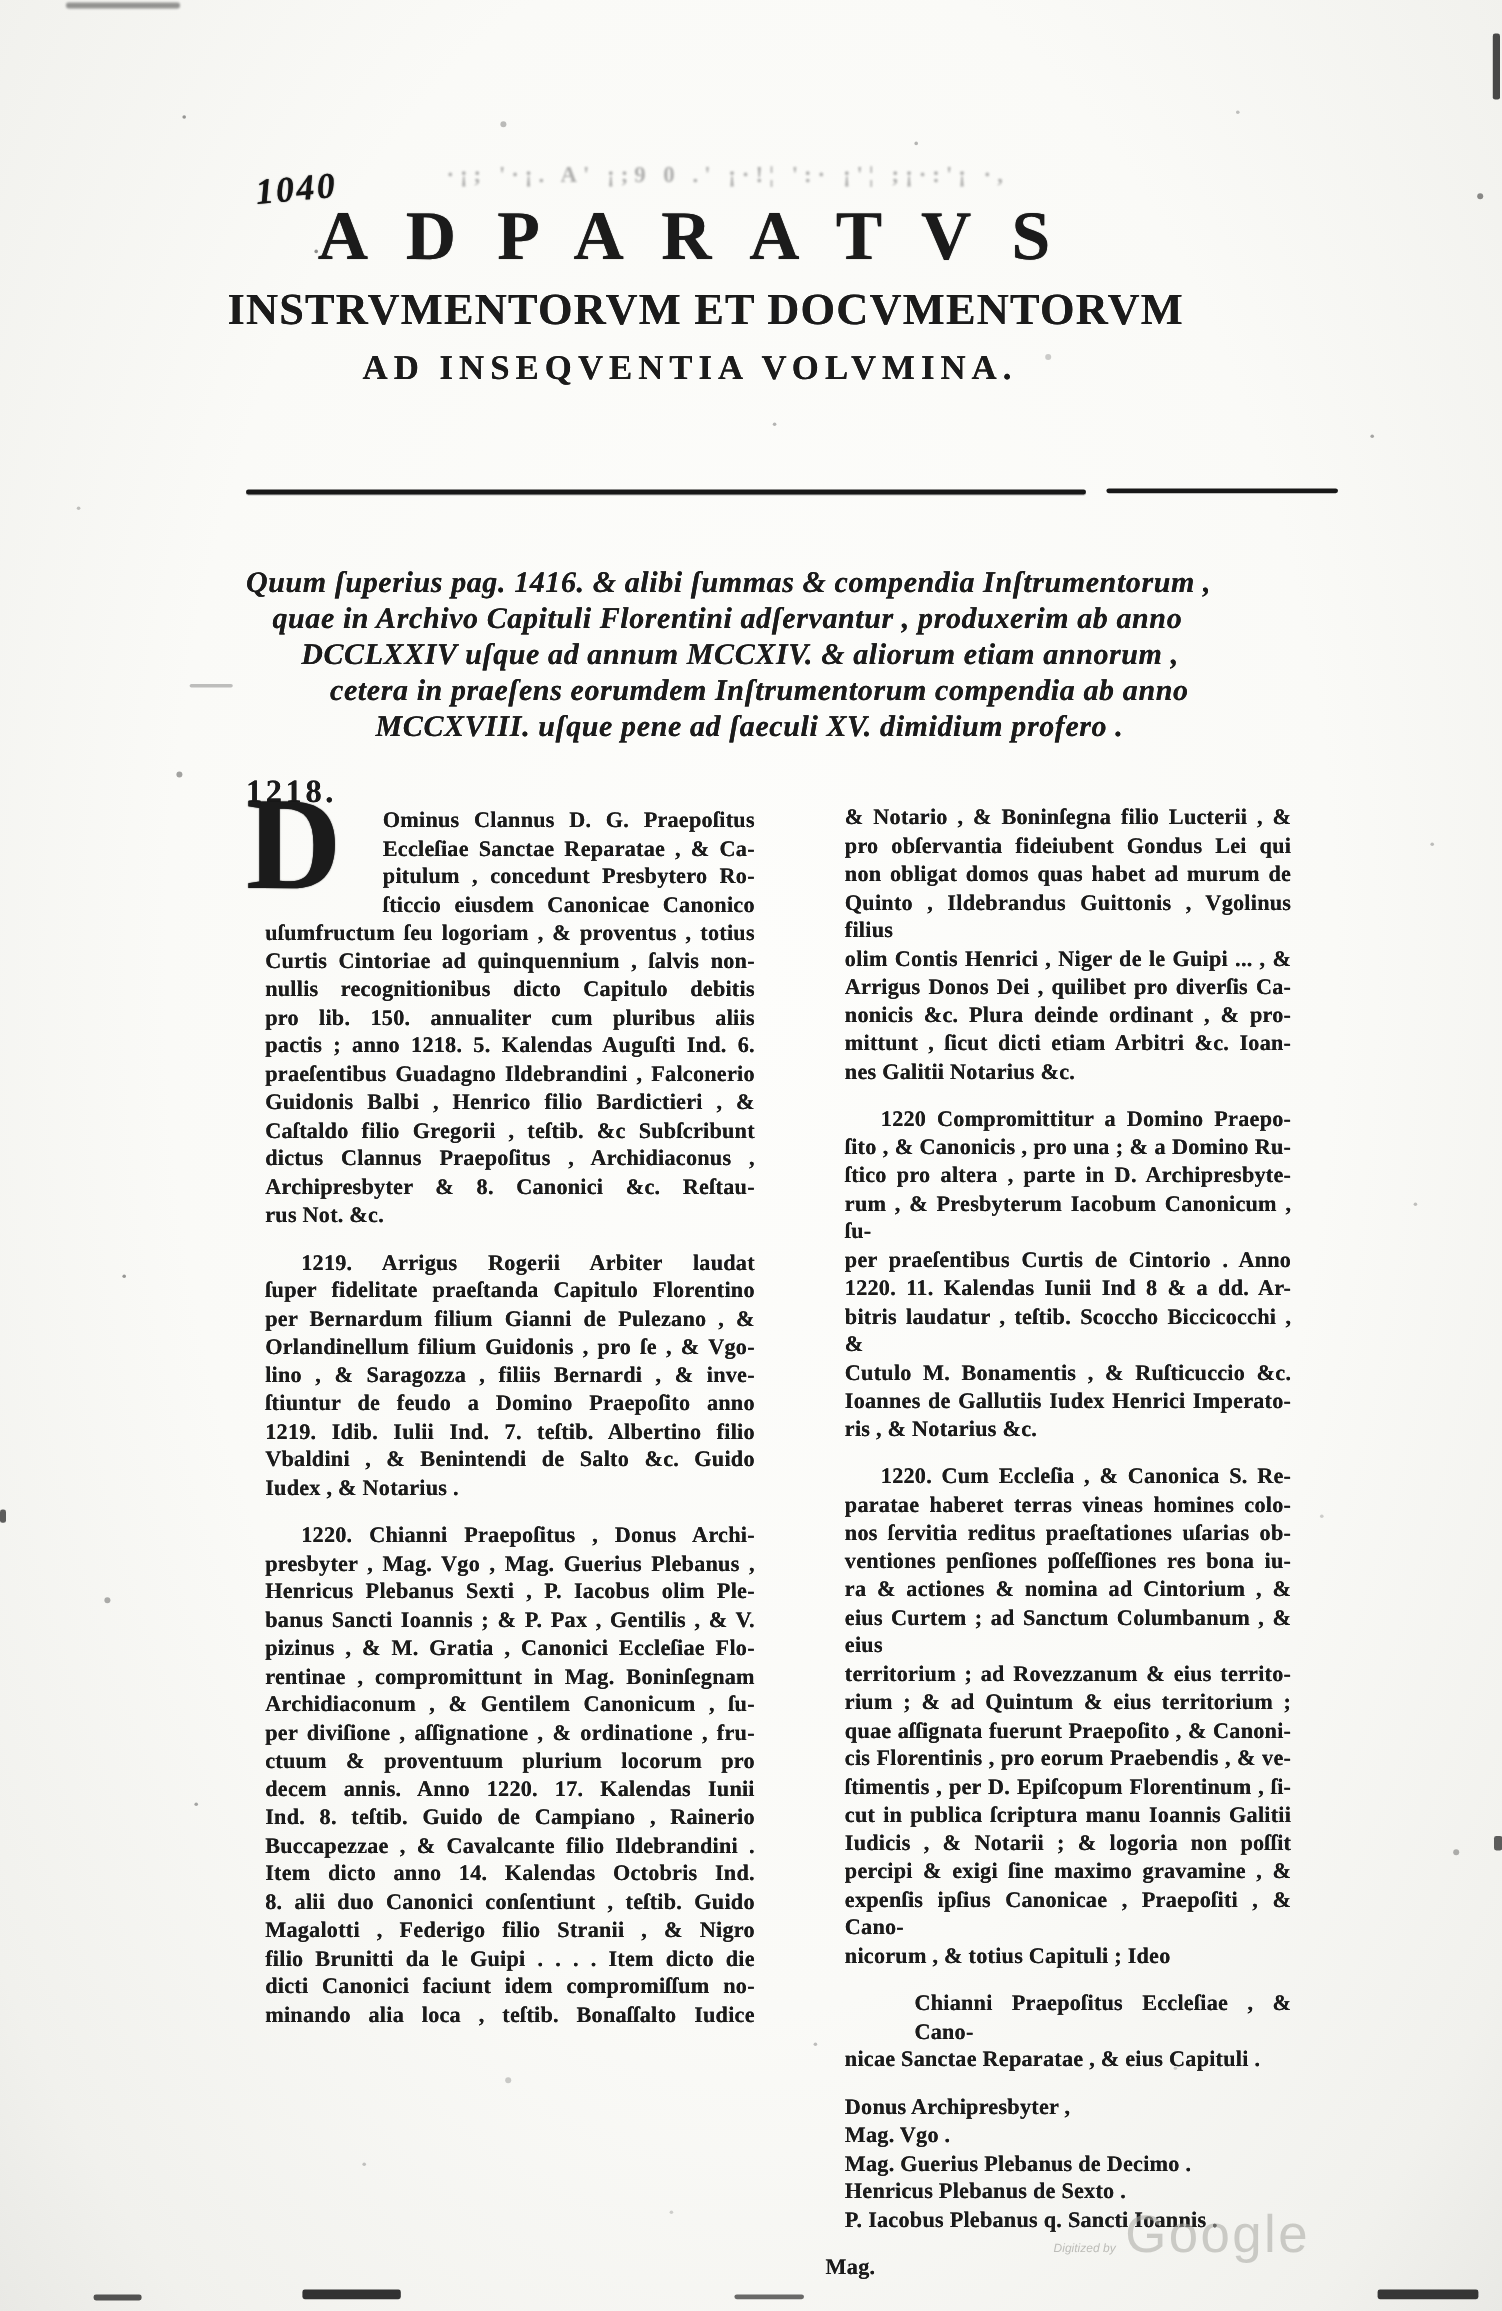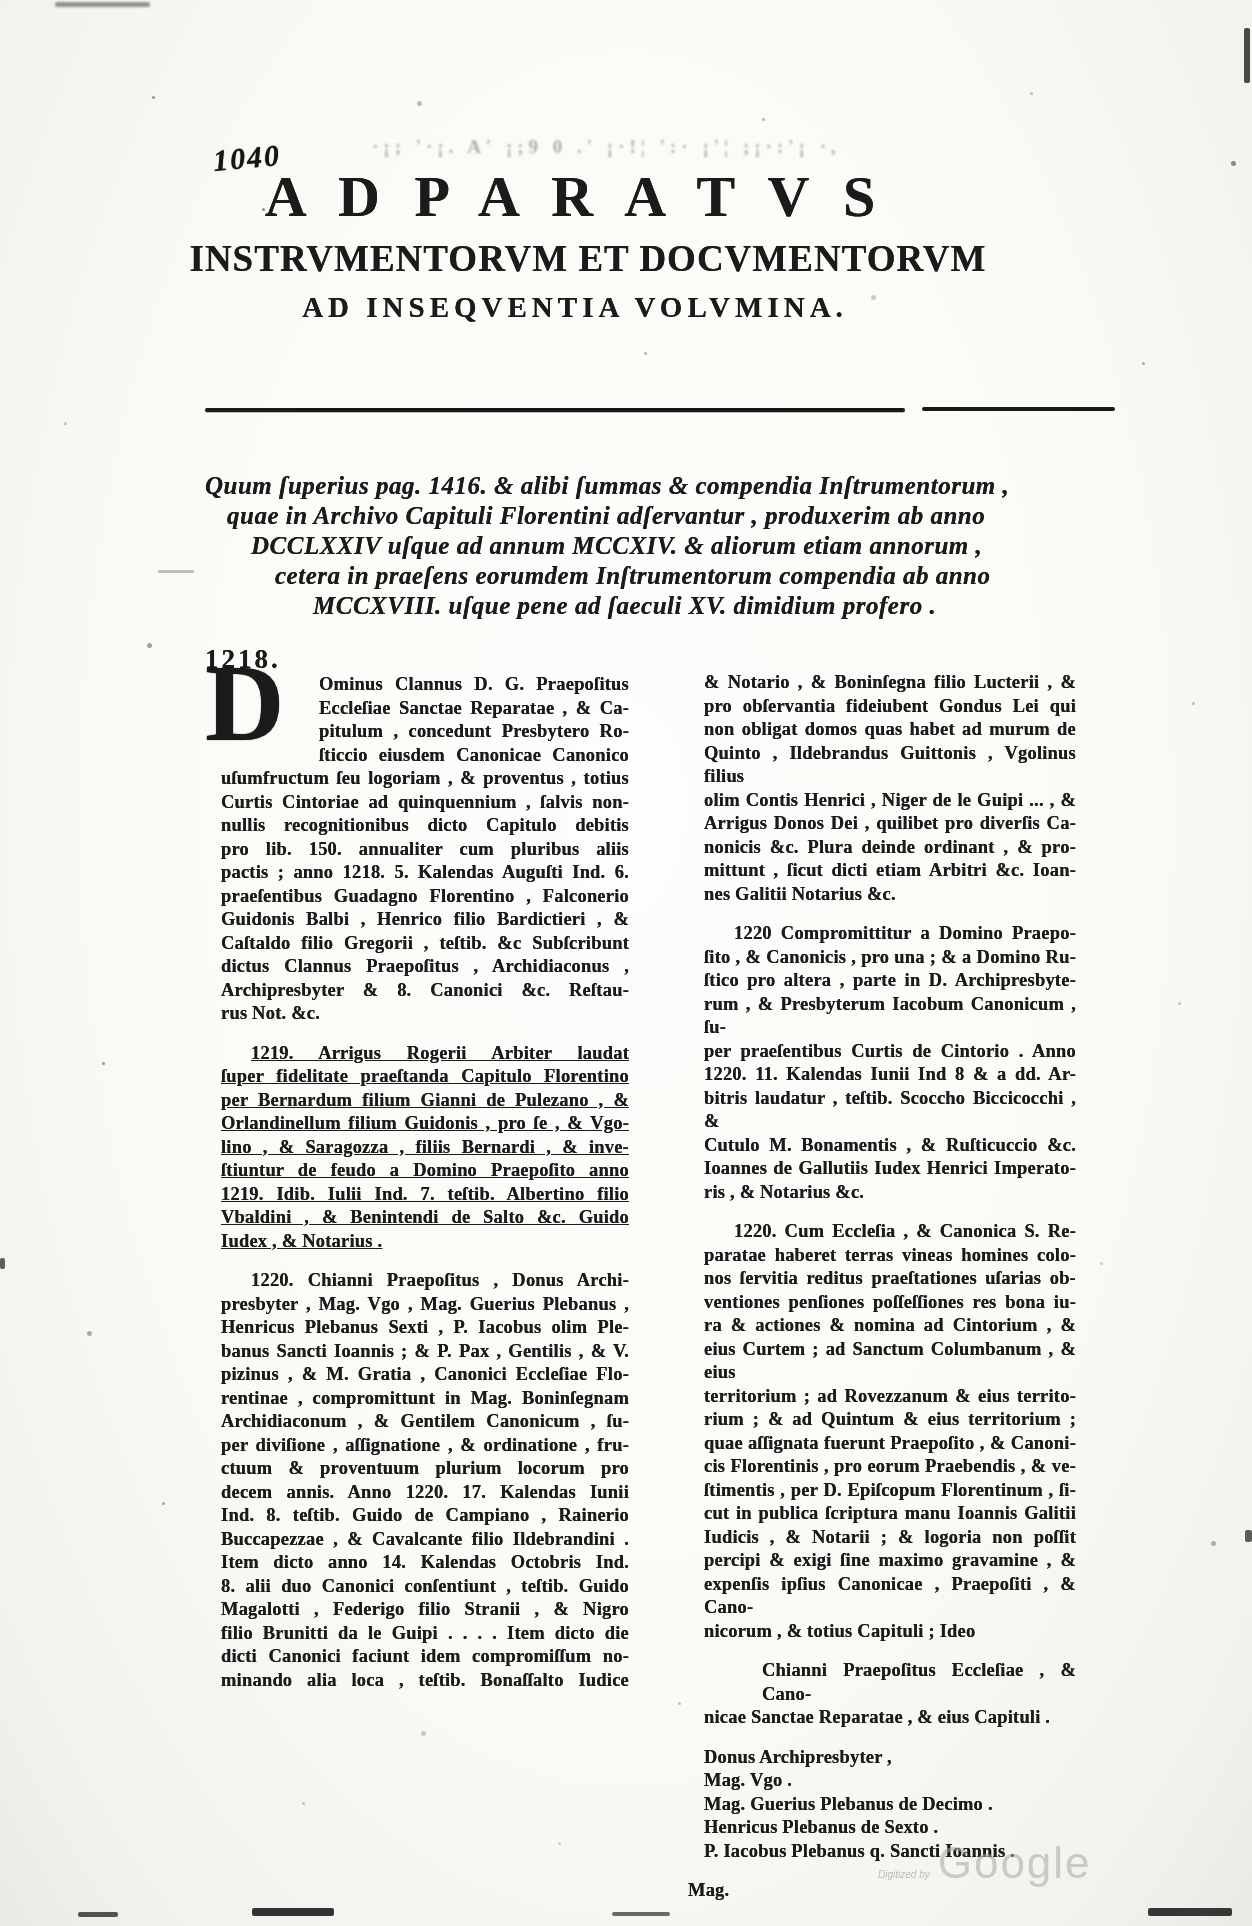--- a/index.html
+++ b/index.html
@@ -41,21 +41,21 @@
   }
   
   .col{position:absolute;font-size:18.5px;font-weight:bold;letter-spacing:.2px;text-shadow:0 0 .4px #2a2a2a;}
   .col-left{left:205px;top:657px;width:440px;line-height:23.5px;}
   .col-right{left:688px;top:655px;width:404px;line-height:23.5px;}
   .tl{text-align:justify;text-align-last:justify;}
   .tl.noj{text-align-last:left;}
   .tl.fi{padding-left:30px;}
   .big-indent .tl.fi{padding-left:58px;}
   .para{margin:16px;}
-  .p1219{margin-top:7px;text-decoration:underline;}
+  .p1219{margin-top:7px;}
   .signatures .tl{text-align:left;text-align-last:left;}
   .dropcap{
     float:left;width:114px;height:94px;font-size:110px;line-height:92px;
     font-weight:bold;text-align:left;text-shadow:0 0 1px #111;
   }
   .catchword{text-align:left;padding-right:6px;}
   
   .watermark{position:absolute;left:878px;top:1838px;display:flex;align-items:baseline;filter:blur(.6px);}
   .wm-small{font-family:"Liberation Sans",sans-serif;font-size:10px;color:rgba(150,150,145,.6);margin-right:8px;font-style:italic;}
   .wm-big{font-family:"Liberation Sans",sans-serif;font-size:44px;color:rgba(168,168,162,.55);letter-spacing:2px;}
@@ -126,21 +126,21 @@
     <div class="para">
         <div class="tl">Ominus Clannus D. G. Praepoſitus</div>
         <div class="tl">Eccleſiae Sanctae Reparatae , &amp; Ca-</div>
         <div class="tl">pitulum , concedunt Presbytero Ro-</div>
         <div class="tl">ſticcio eiusdem Canonicae Canonico</div>
         <div class="tl">uſumfructum ſeu logoriam , &amp; proventus , totius</div>
         <div class="tl">Curtis Cintoriae ad quinquennium , ſalvis non-</div>
         <div class="tl">nullis recognitionibus dicto Capitulo debitis</div>
         <div class="tl">pro lib. 150. annualiter cum pluribus aliis</div>
         <div class="tl">pactis ; anno 1218. 5. Kalendas Auguſti Ind. 6.</div>
-        <div class="tl">praeſentibus Guadagno Florentino , Falconerio</div>
+        <div class="tl">praeſentibus Guadagno Ildebrandini , Falconerio</div>
         <div class="tl">Guidonis Balbi , Henrico filio Bardictieri , &amp;</div>
         <div class="tl">Caſtaldo filio Gregorii , teſtib. &amp;c Subſcribunt</div>
         <div class="tl">dictus Clannus Praepoſitus , Archidiaconus ,</div>
         <div class="tl">Archipresbyter &amp; 8. Canonici &amp;c. Reſtau-</div>
         <div class="tl noj">rus Not. &amp;c.</div>
       </div>
     <div class="para p1219">
         <div class="tl fi">1219. Arrigus Rogerii Arbiter laudat</div>
         <div class="tl">ſuper fidelitate praeſtanda Capitulo Florentino</div>
         <div class="tl">per Bernardum filium Gianni de Pulezano , &amp;</div>

